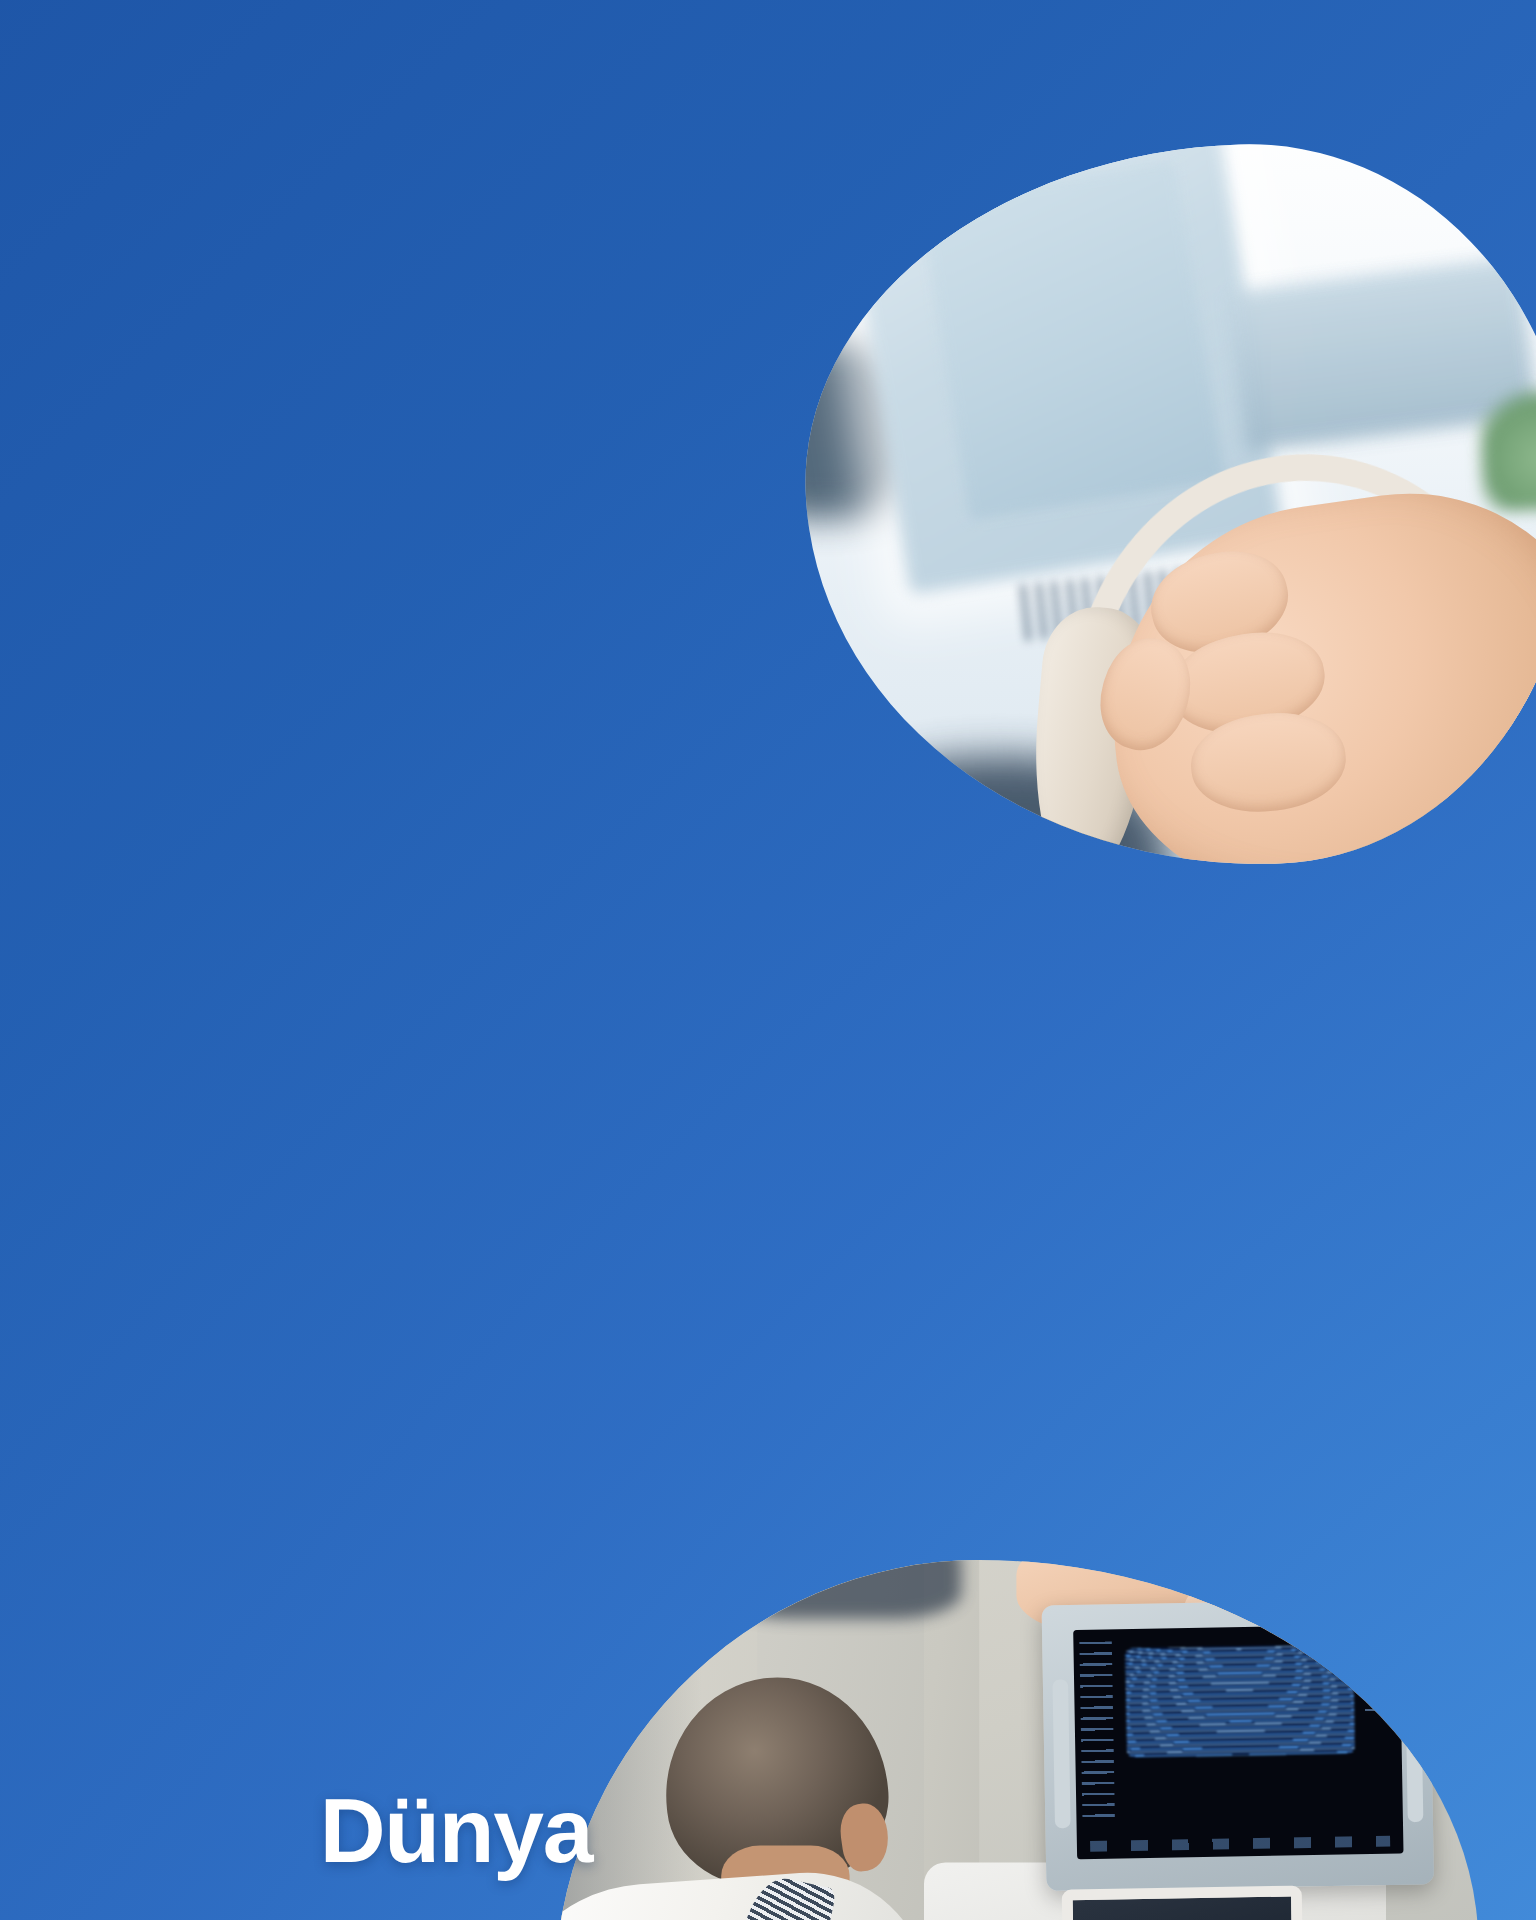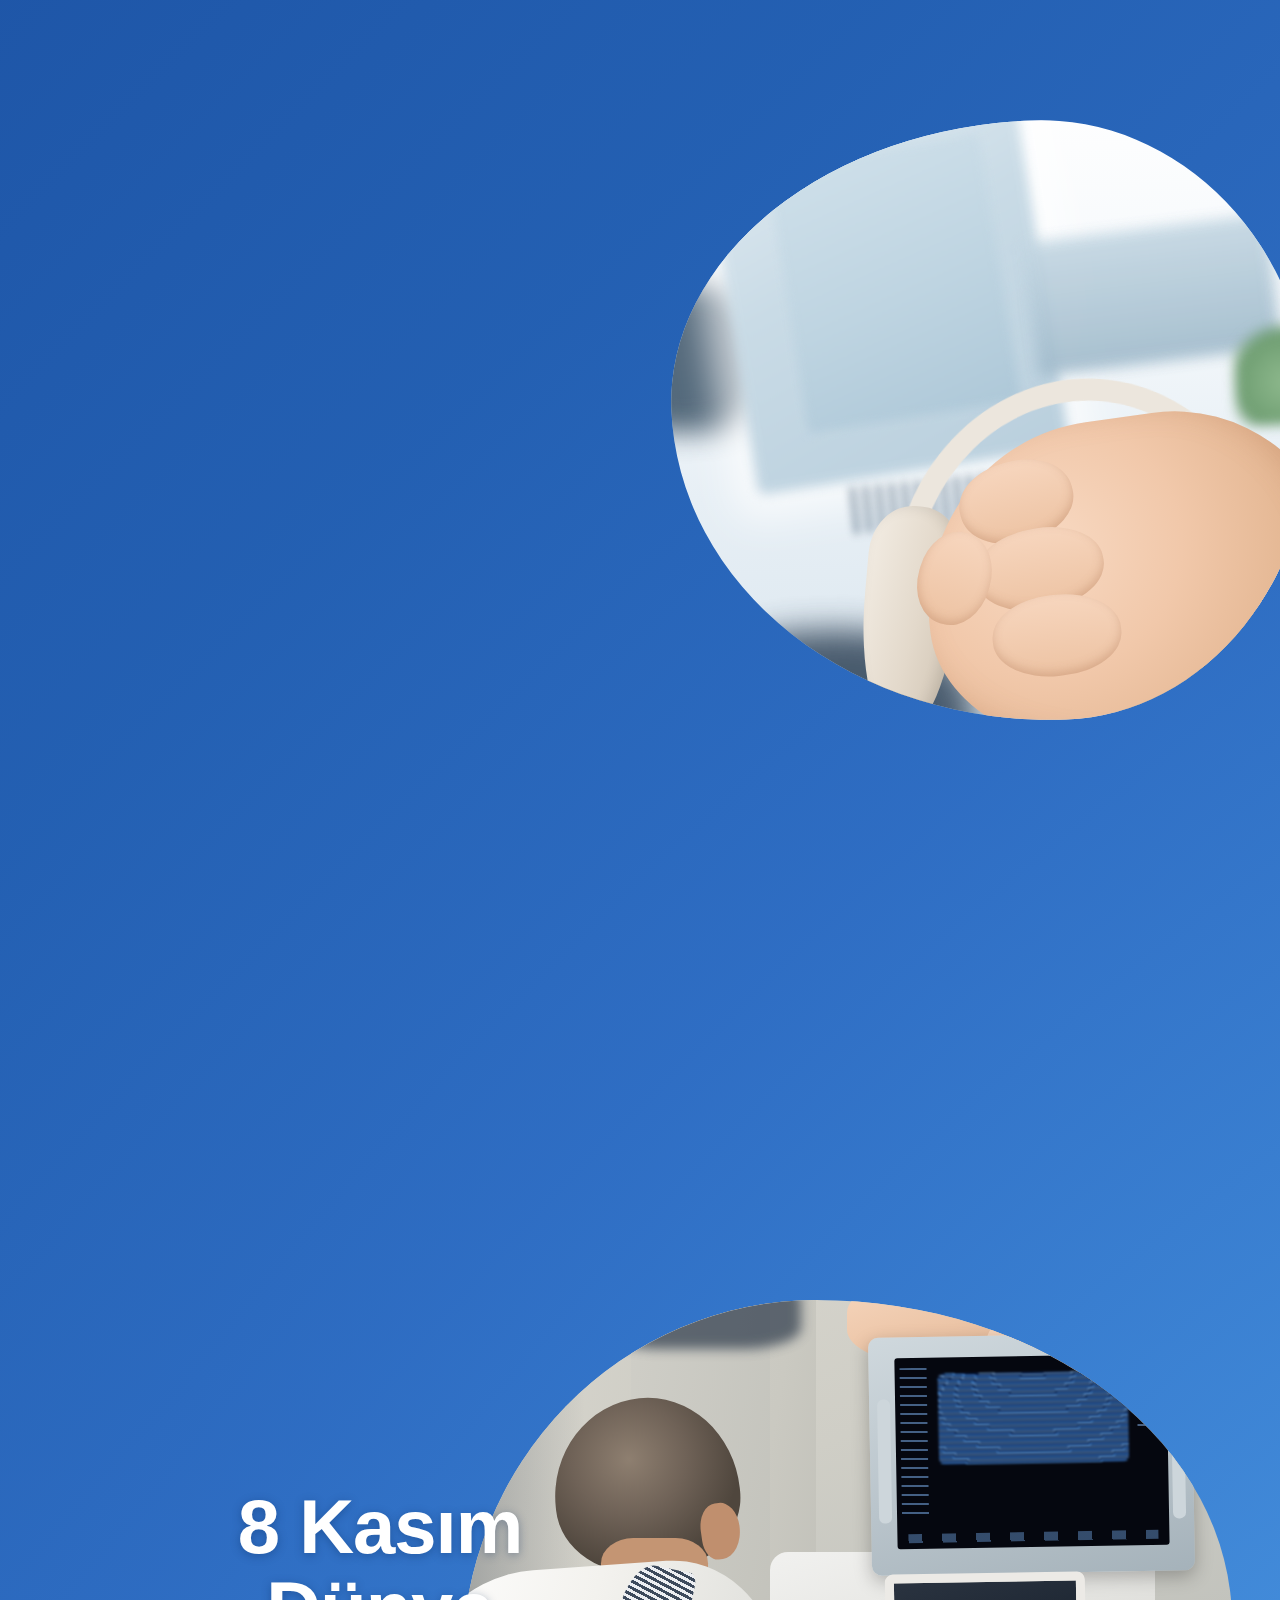--- a/index.html
+++ b/index.html
@@ -360,18 +360,17 @@
       <div class="pb-head"></div>
       <div class="pb-ear"></div>
       <div class="pb-neck"></div>
       <div class="pb-coat"></div>
       <div class="pb-collar"></div>
 
     </div>
   </div>
 
   <div class="headline">
-    <span class="l1">8 Kasım</span>
     <span class="l2">Dünya</span>
 
   </div>
 
 </div>
 
 </body></html>

